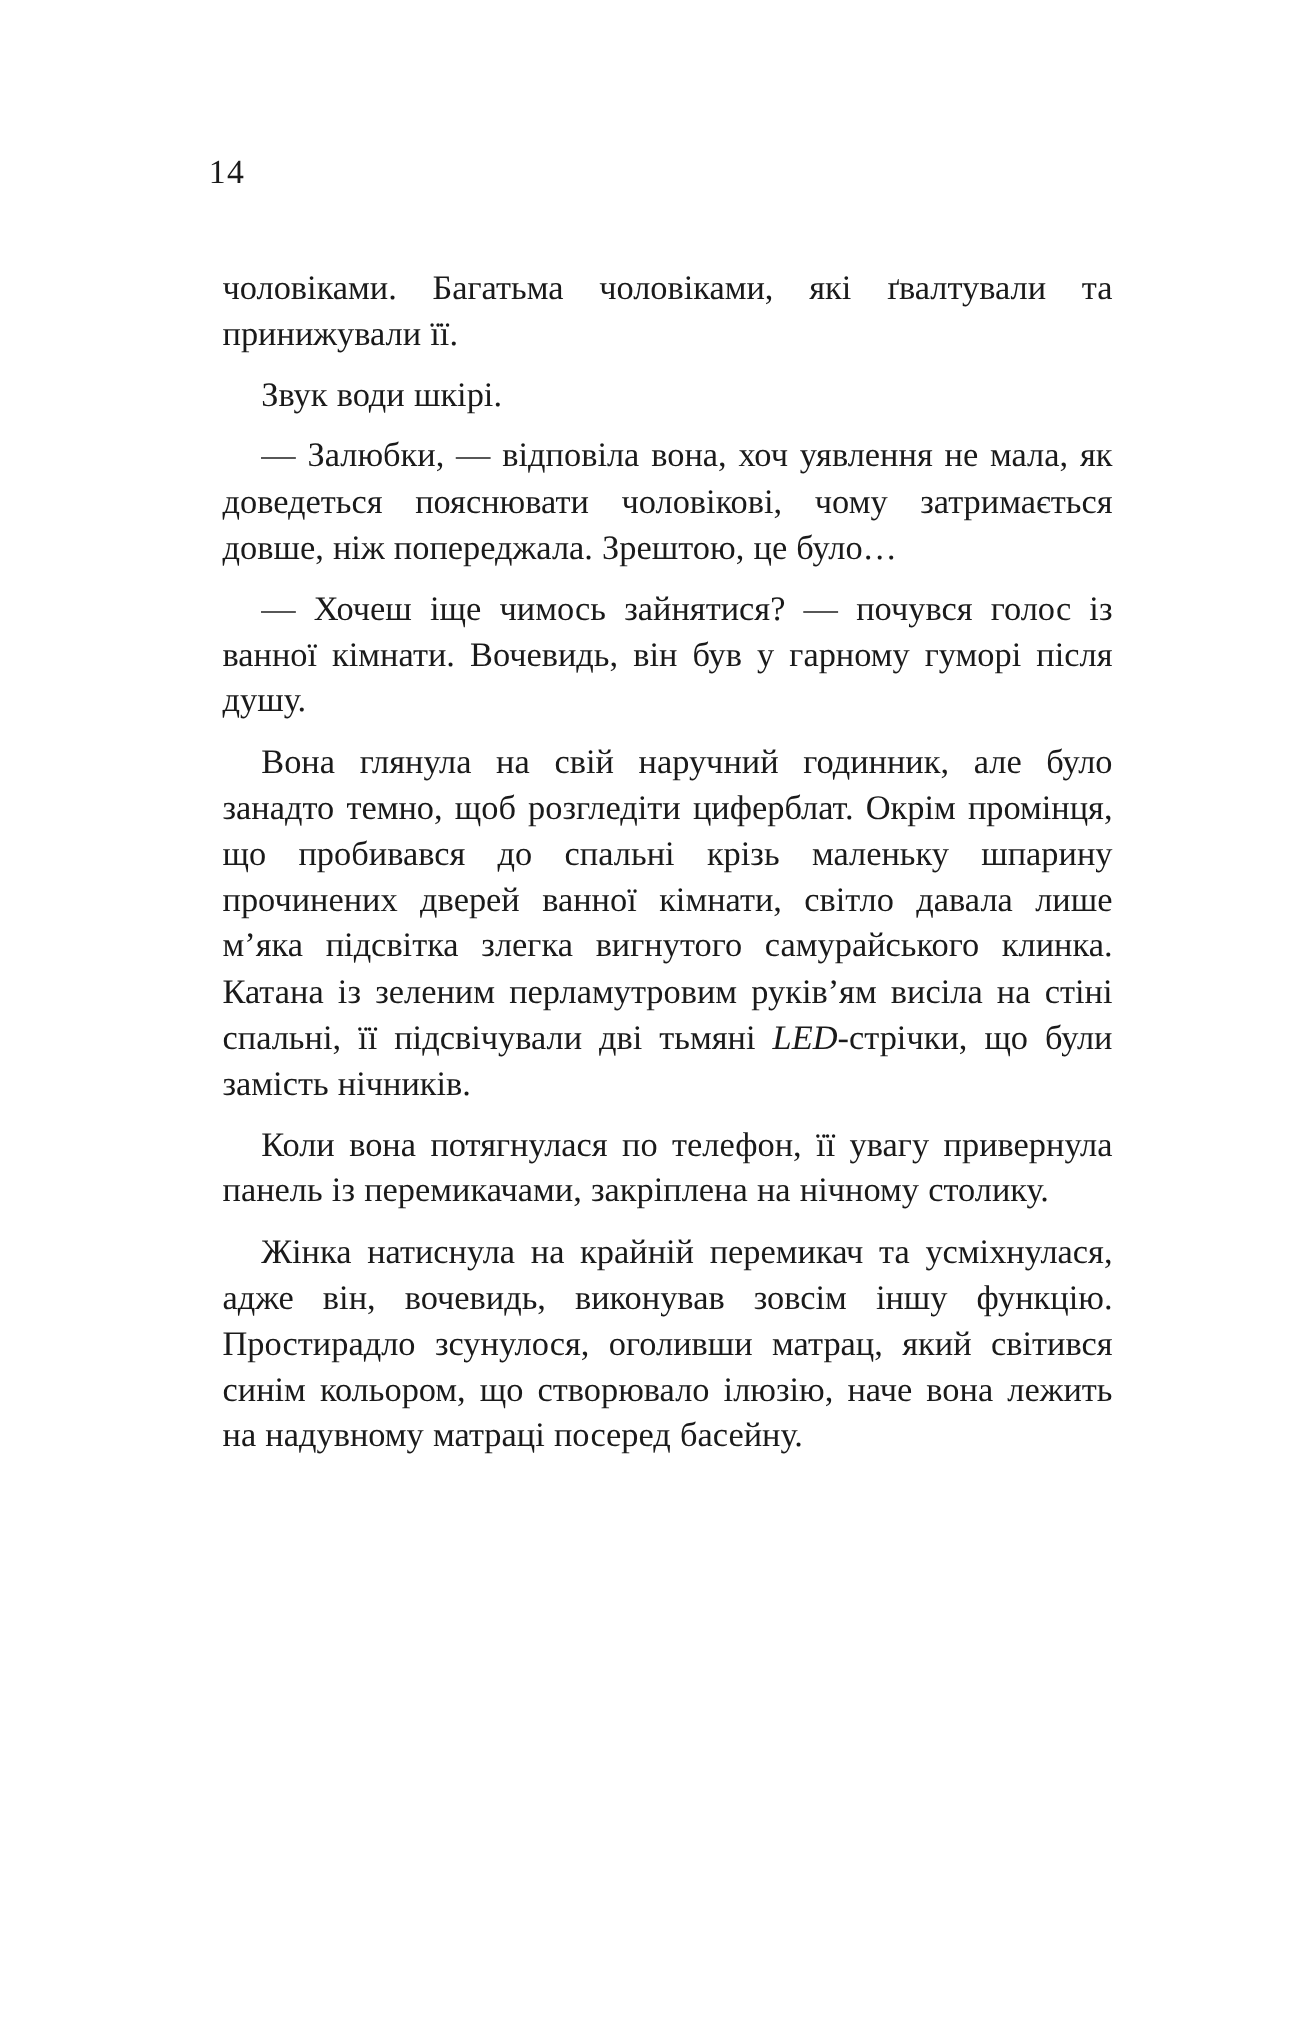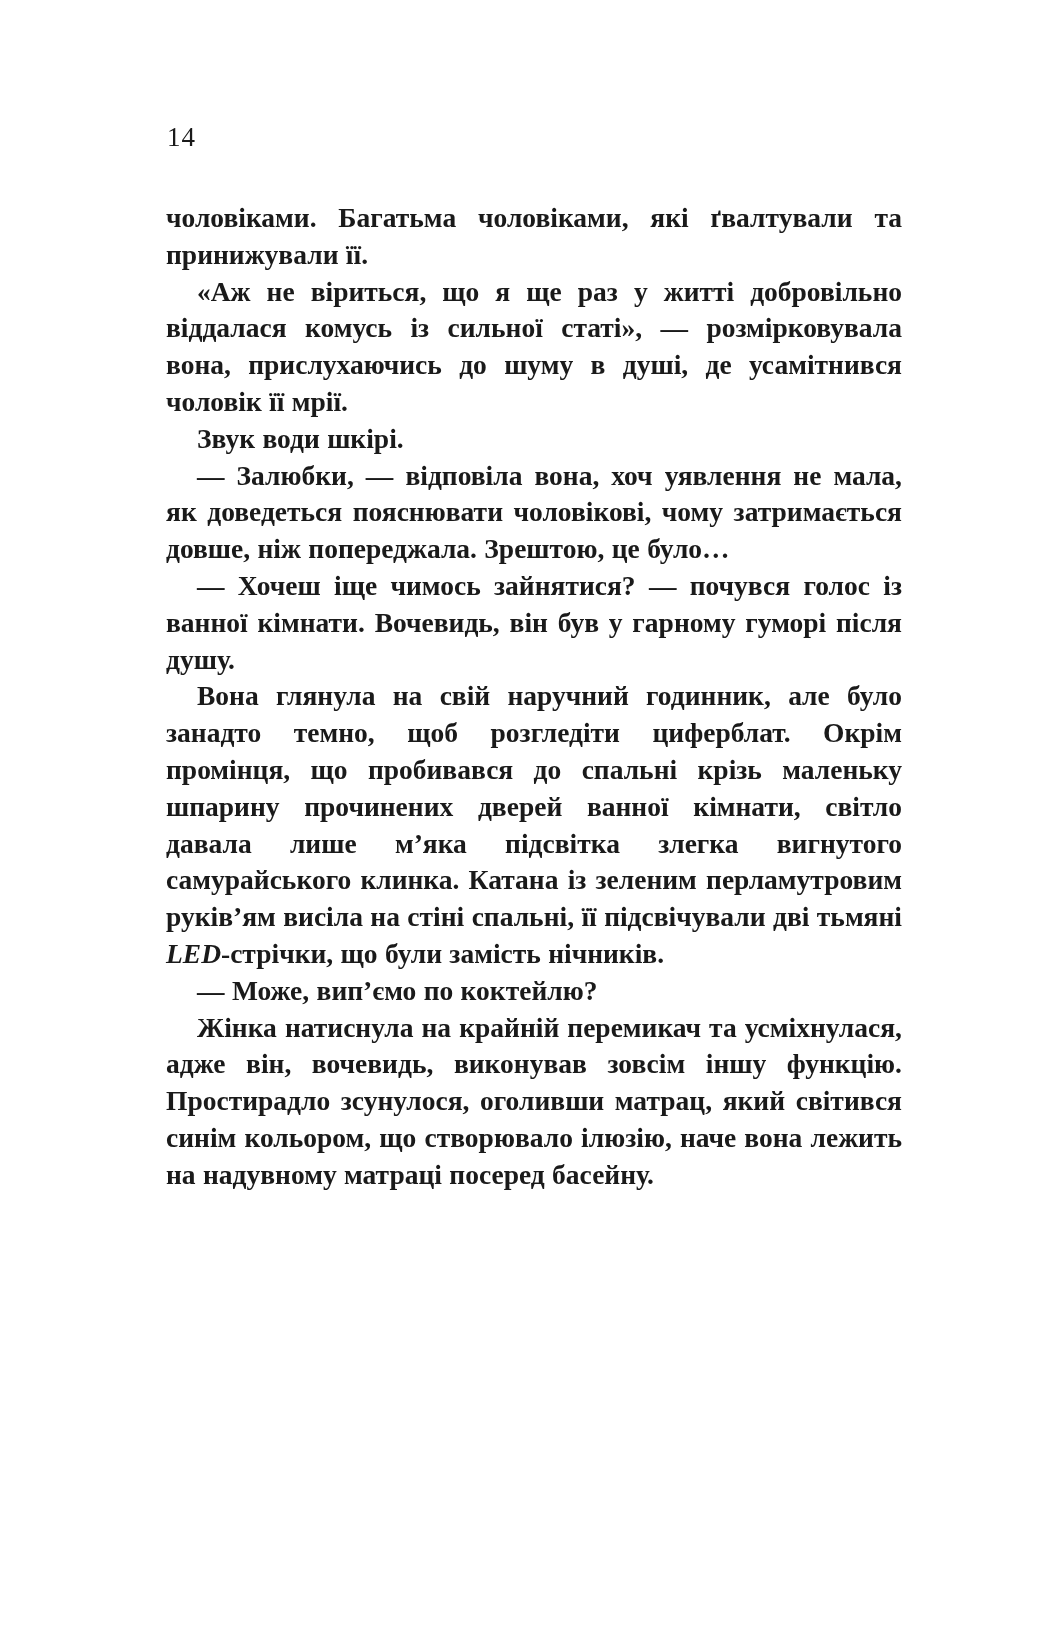--- a/index.html
+++ b/index.html
@@ -24,43 +24,41 @@
     letter-spacing: 1px;
     color: #1a1a1a;
   }
   .text-block {
     position: absolute;
     left: 166px;
     top: 200px;
     width: 736px;
   }
   .para {
-    margin: 0;
+    margin: 12px;
     font-size: 27.5px;
     line-height: 36.8px;
     text-align: justify;
     color: #1a1a1a;
     word-spacing: 0.5px;
-    font-weight: bold;
   }
   .para.indent {
     text-indent: 31px;
   }
   .italic {
     font-style: italic;
   }
 </style>
 </head>
 <body>
 
 <div class="page">
   <div class="page-number">14</div>
   <div class="text-block">
       <p class="para"><span>чоловіками. Багатьма чоловіками, які ґвалтували та принижували її.</span></p>
-      <p class="para indent"><span>«Аж не віриться, що я ще раз у житті добровільно віддалася комусь із сильної статі», — розмірковувала вона, прислухаючись до шуму в душі, де усамітнився чоловік її мрії.</span></p>
       <p class="para indent"><span>Звук води шкірі.</span></p>
       <p class="para indent"><span>— Залюбки, — відповіла вона, хоч уявлення не мала, як доведеться пояснювати чоловікові, чому затримається довше, ніж попереджала. Зрештою, це було…</span></p>
       <p class="para indent"><span>— Хочеш іще чимось зайнятися? — почувся голос із ванної кімнати. Вочевидь, він був у гарному гуморі після душу.</span></p>
       <p class="para indent"><span>Вона глянула на свій наручний годинник, але було занадто темно, щоб розгледіти циферблат. Окрім промінця, що пробивався до спальні крізь маленьку шпарину прочинених дверей ванної кімнати, світло давала лише м’яка підсвітка злегка вигнутого самурайського клинка. Катана із зеленим перламутровим руків’ям висіла на стіні спальні, її підсвічували дві тьмяні </span><span class="italic">LED</span><span>-стрічки, що були замість нічників.</span></p>
-      <p class="para indent"><span>— Може, вип’ємо по коктейлю?</span></p>
+      <p class="para indent"><span>Коли вона потягнулася по телефон, її увагу привернула панель із перемикачами, закріплена на нічному столику.</span></p>
       <p class="para indent"><span>Жінка натиснула на крайній перемикач та усміхнулася, адже він, вочевидь, виконував зовсім іншу функцію. Простирадло зсунулося, оголивши матрац, який світився синім кольором, що створювало ілюзію, наче вона лежить на надувному матраці посеред басейну.</span></p>
     </div>
 </div>
 
 </body></html>

